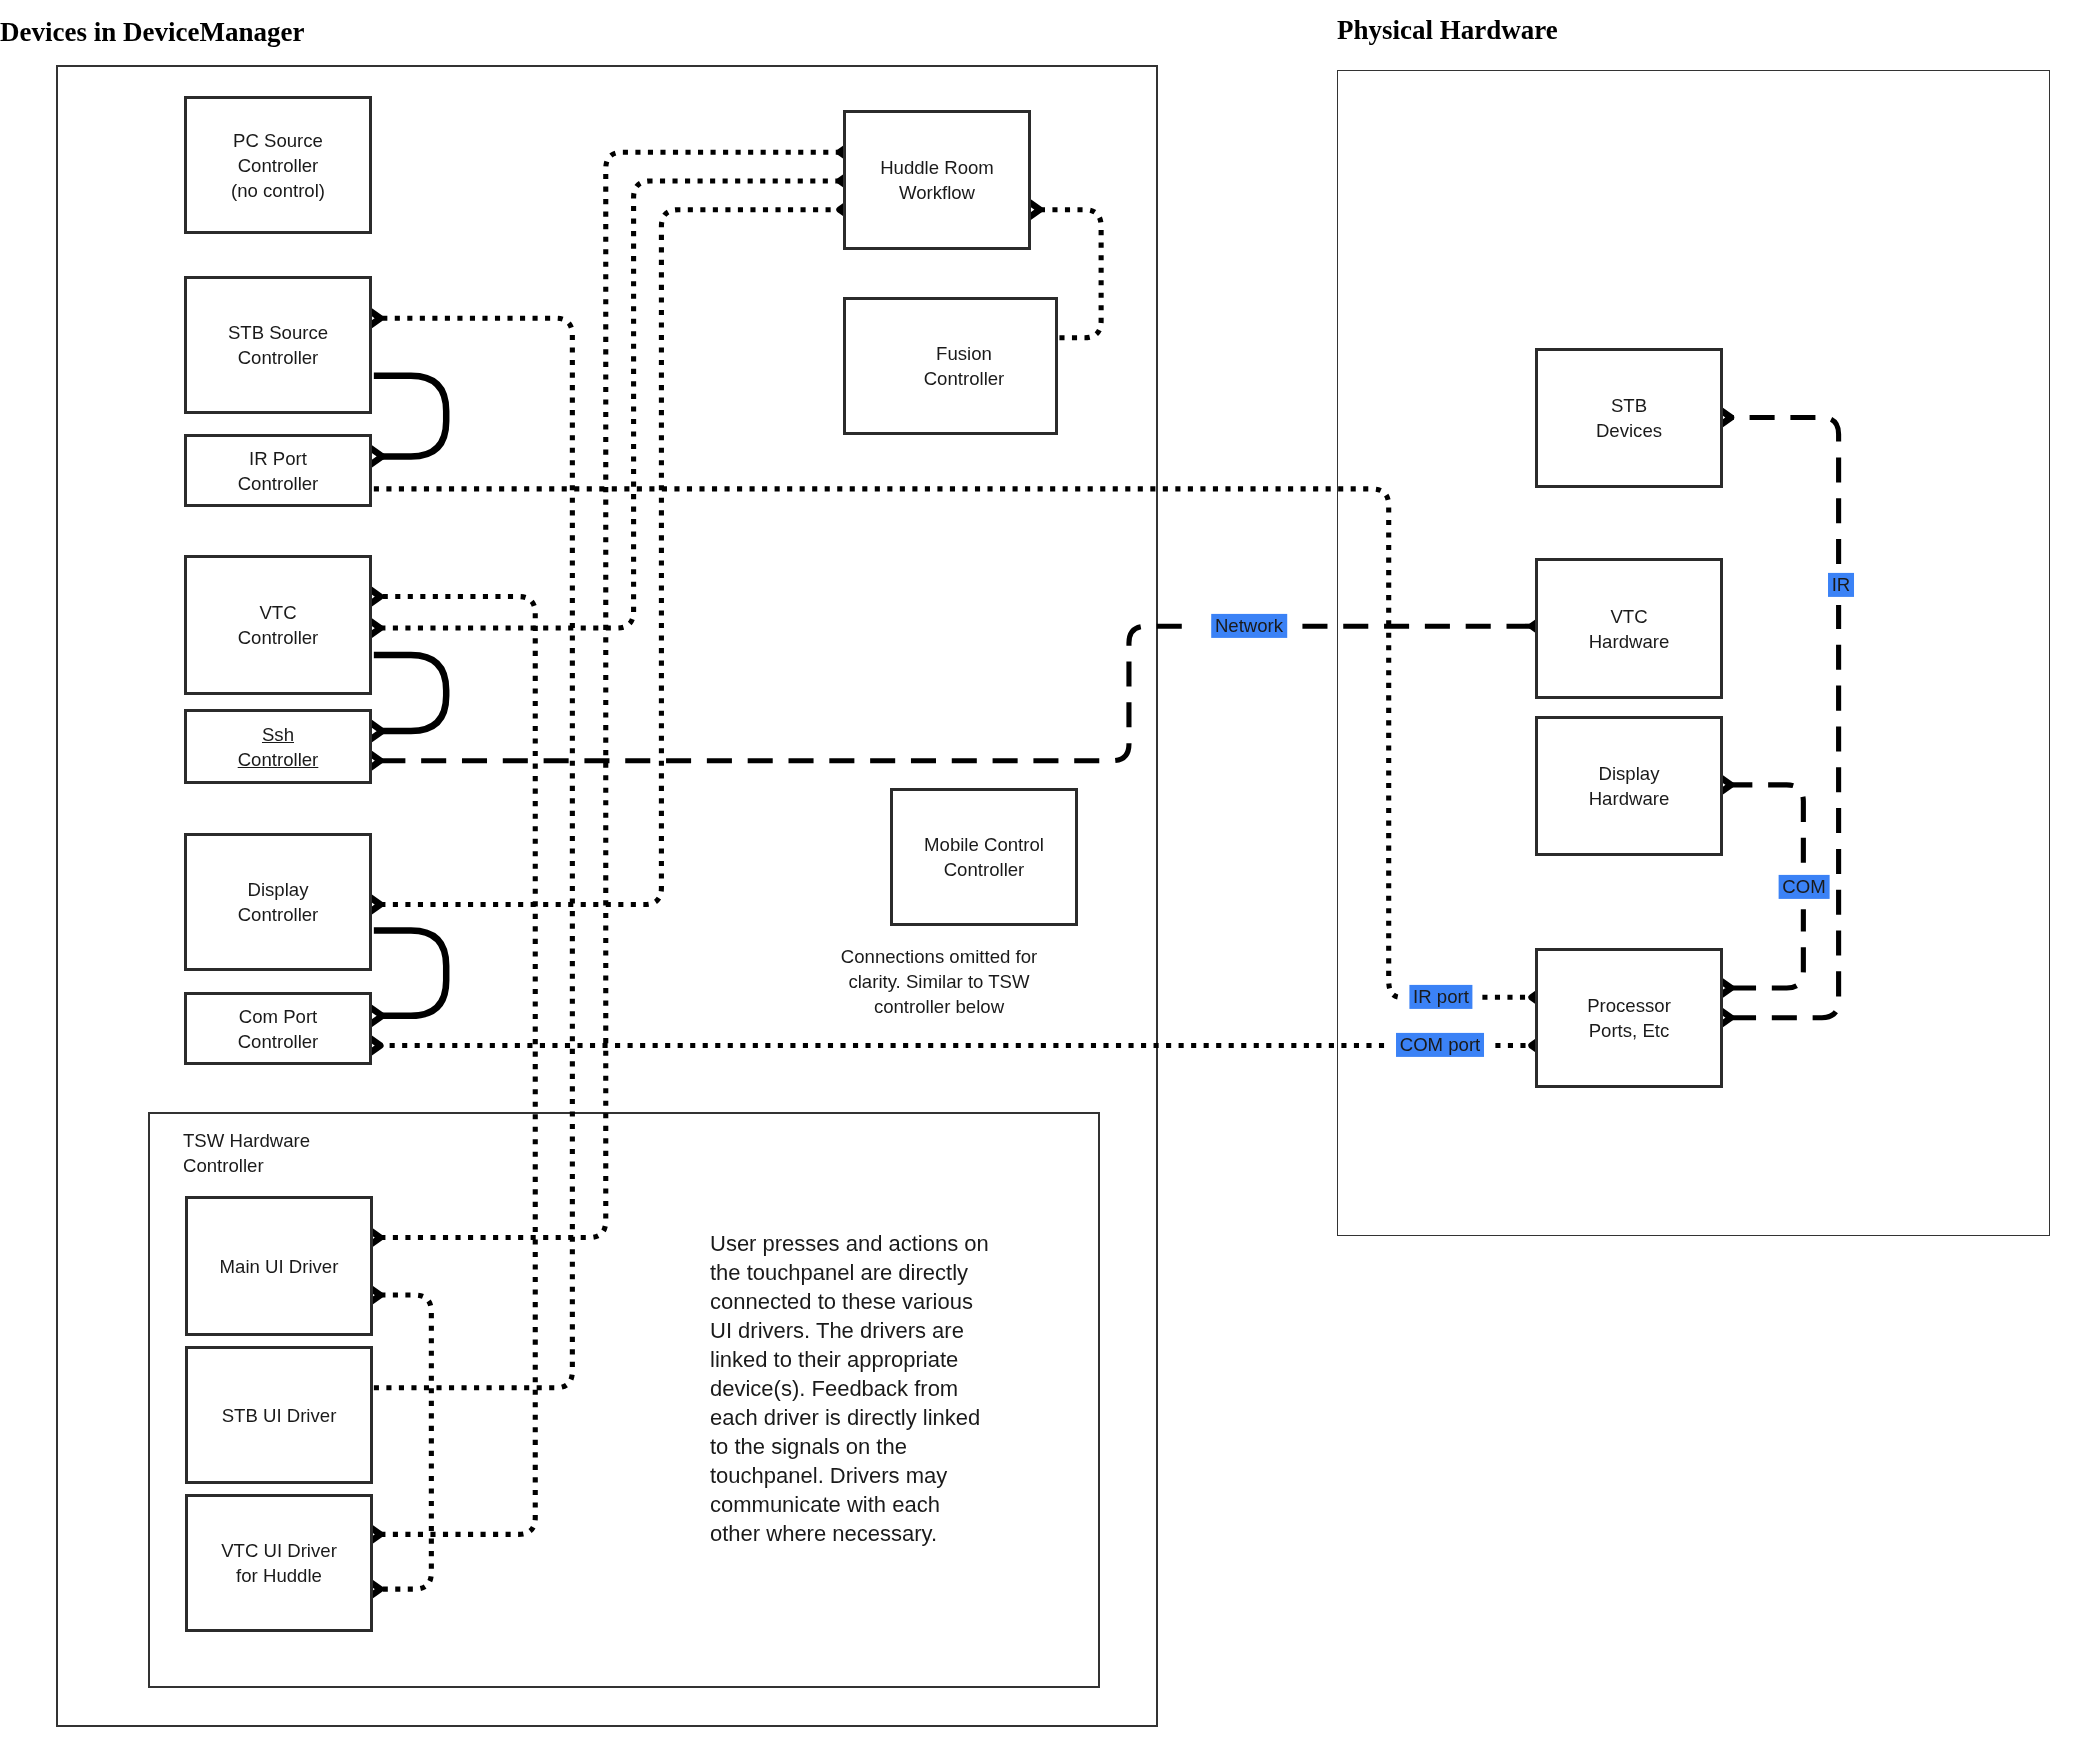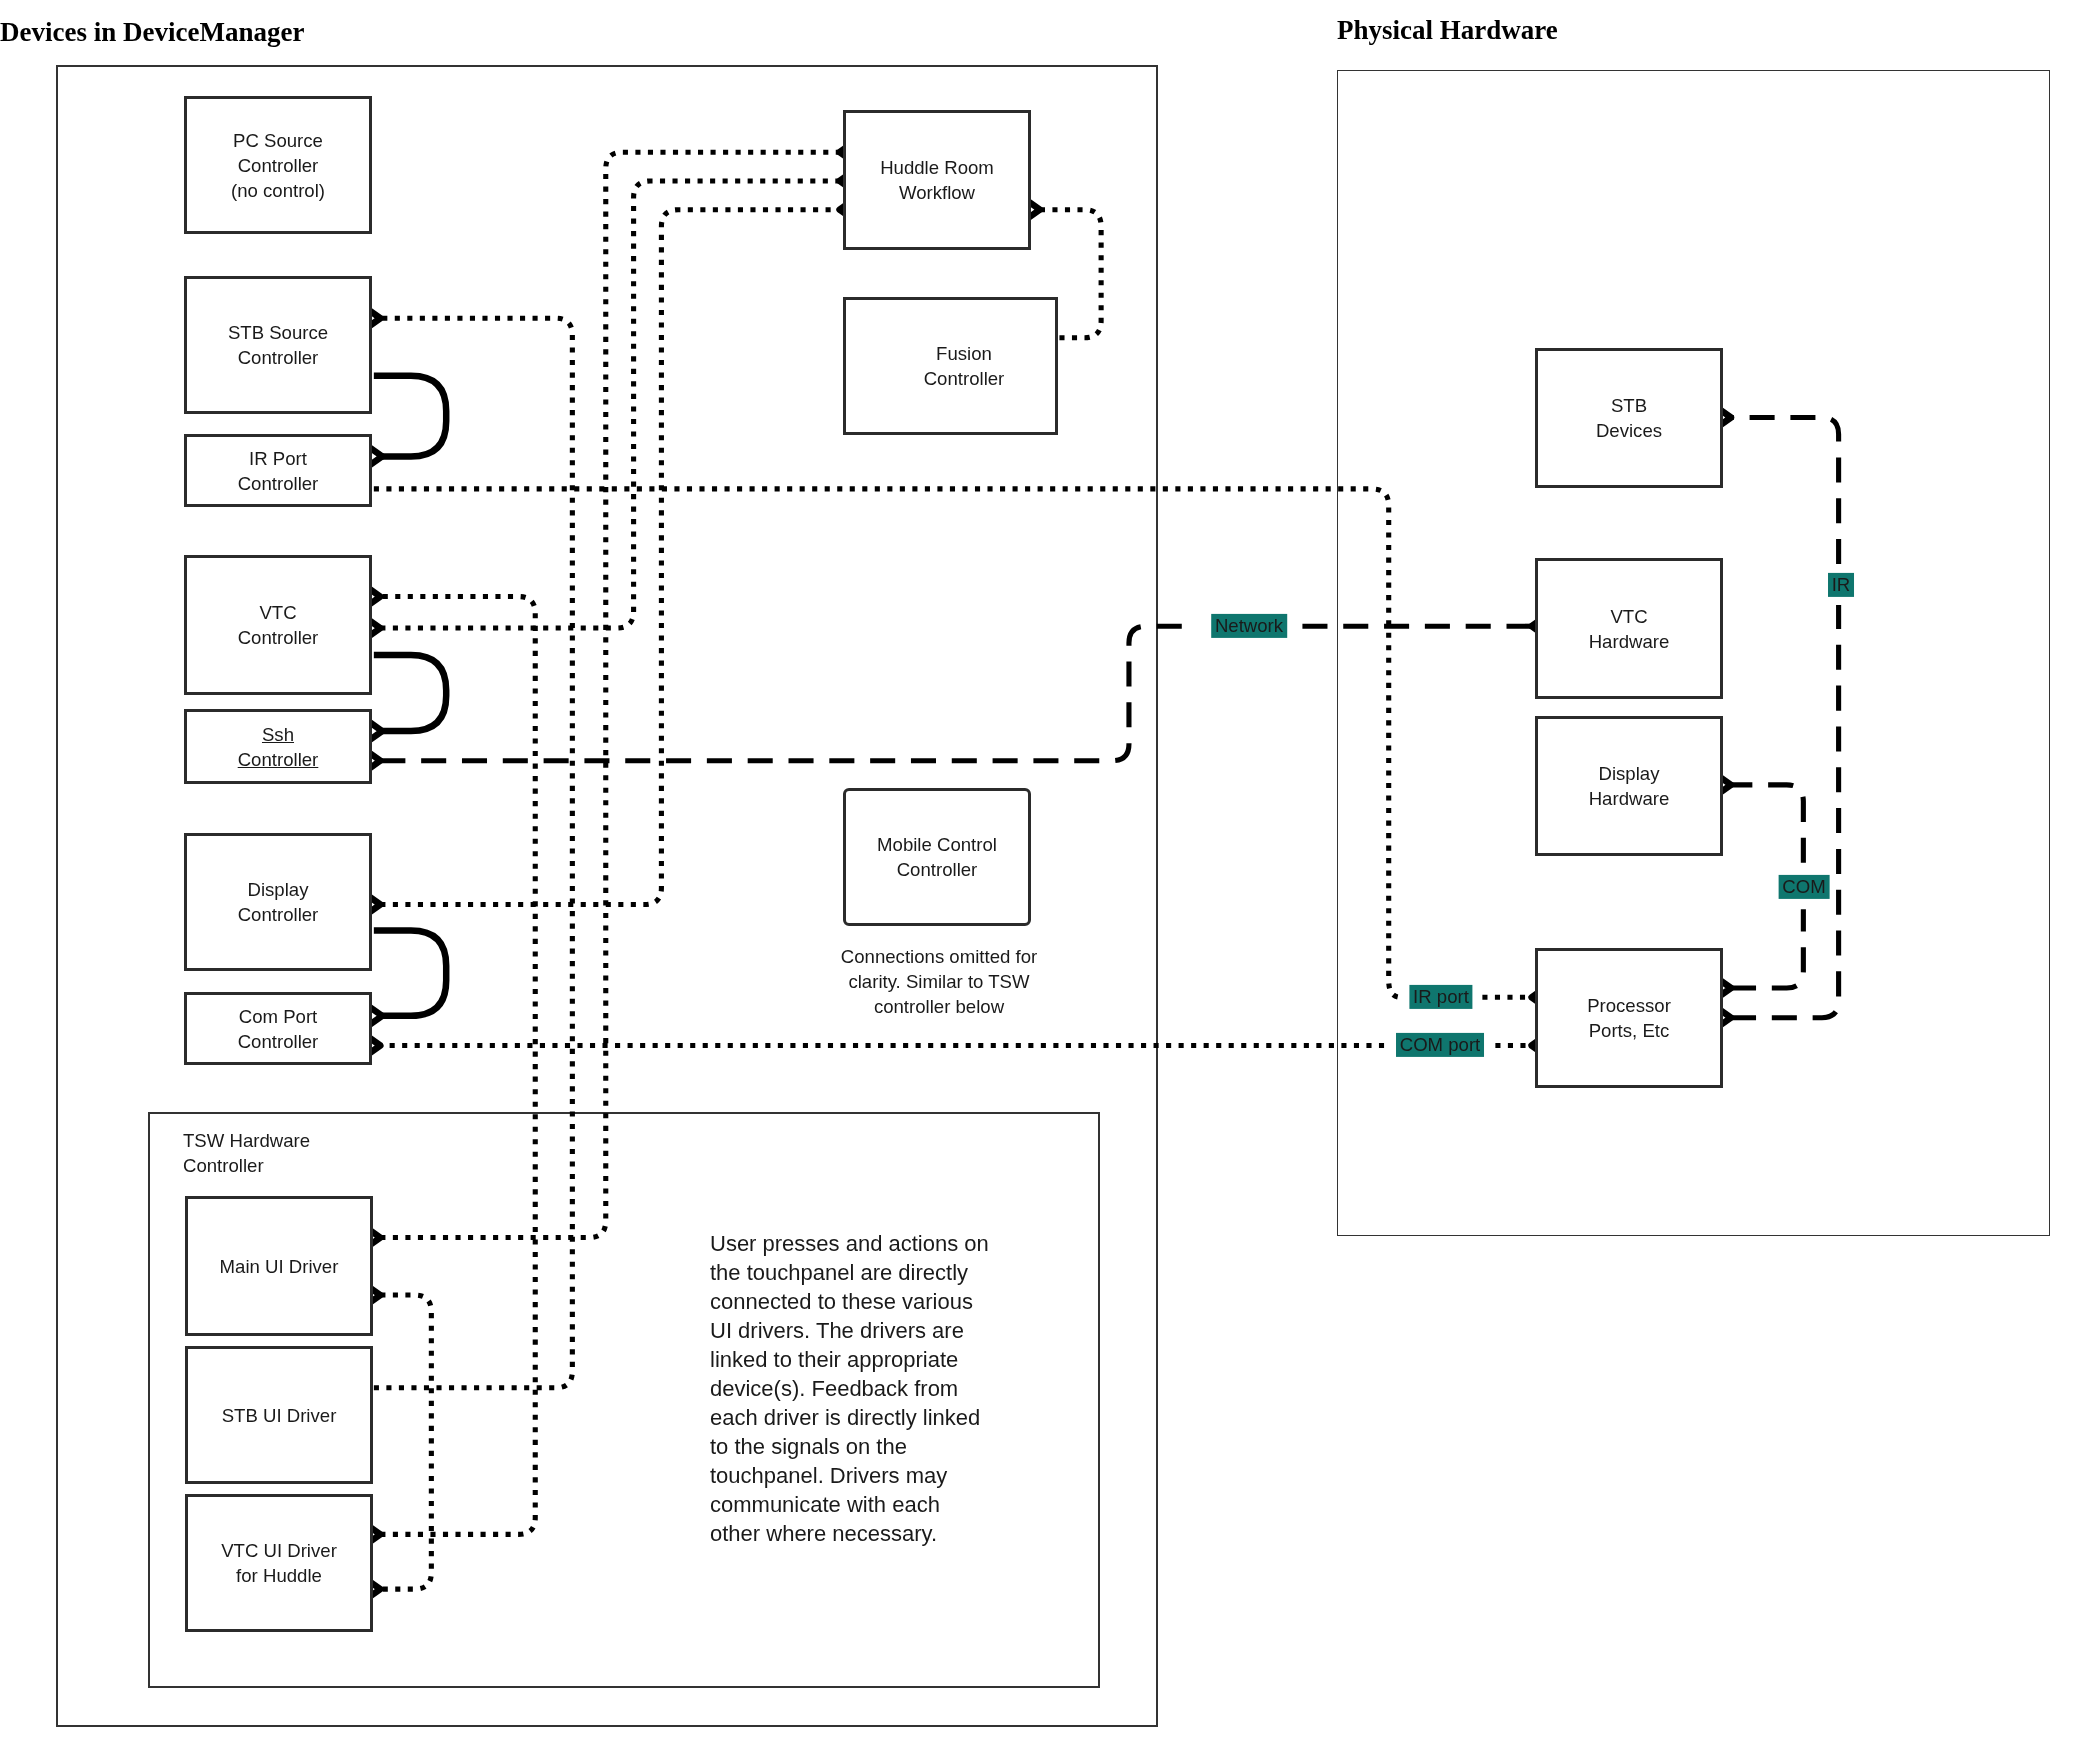--- a/index.html
+++ b/index.html
@@ -30,21 +30,21 @@
   }
   .freetext{
     position:absolute;font-size:18.6px;line-height:25px;white-space:pre-line;
   }
   .note{text-align:center;}
   .para{
     position:absolute;font-size:22px;line-height:29px;white-space:pre-line;
     text-align:left;
   }
   .wire-label{
-    position:absolute;background:#0f766e;font-size:18.6px;line-height:20.4px;
+    position:absolute;background:#3b82f6;font-size:18.6px;line-height:20.4px;
     padding:1.9px 3.7px;transform:translate(-50%,-50%);white-space:nowrap;
   }
 </style>
 </head>
 <body>
 
 <div class="stage">
 
   <div class="title" style="left:0px;top:16.7px;width:1136px;">Devices in DeviceManager</div>
   <div class="title" style="left:1337px;top:15px;width:712px;">Physical Hardware</div>
@@ -109,21 +109,21 @@
 Controller</div>
   <div class="box" style="left:184px;top:833px;width:182px;height:132px;">Display
 Controller</div>
   <div class="box" style="left:184px;top:992px;width:182px;height:67px;">Com Port
 Controller</div>
 
   <div class="box" style="left:843px;top:110px;width:182px;height:134px;">Huddle Room
 Workflow</div>
   <div class="box" style="left:843px;top:297px;width:182px;height:132px;padding-left:27px;">Fusion
 Controller</div>
-  <div class="box" style="left:843px;top:788px;width:182px;height:132px;border-radius:6px;">Mobile Control
+  <div class="box" style="left:890px;top:788px;width:182px;height:132px;">Mobile Control
 Controller</div>
 
   <div class="freetext note" style="left:800px;top:944px;width:278px;">Connections omitted for
 clarity. Similar to TSW
 controller below</div>
 
   <div class="freetext" style="left:183px;top:1128px;">TSW Hardware
 Controller</div>
   <div class="box" style="left:185px;top:1196px;width:182px;height:134px;">Main UI Driver</div>
   <div class="box" style="left:185px;top:1346px;width:182px;height:132px;">STB UI Driver</div>

